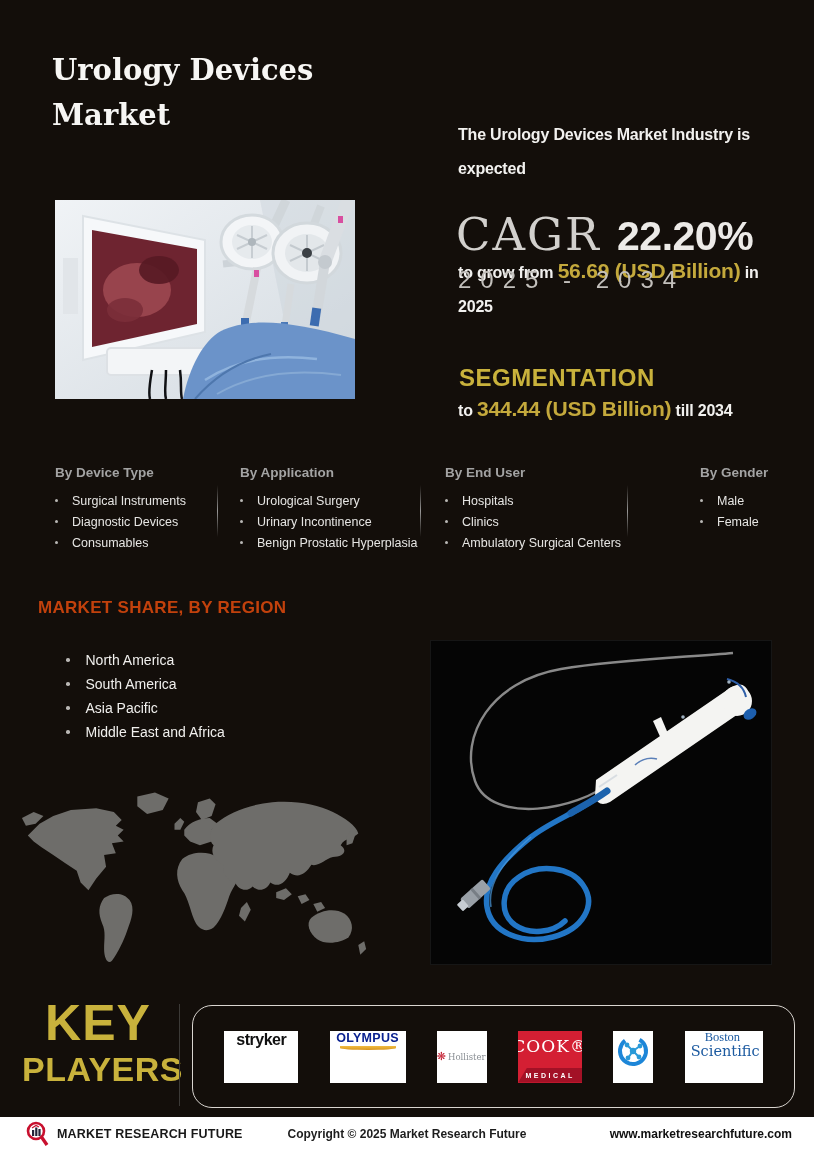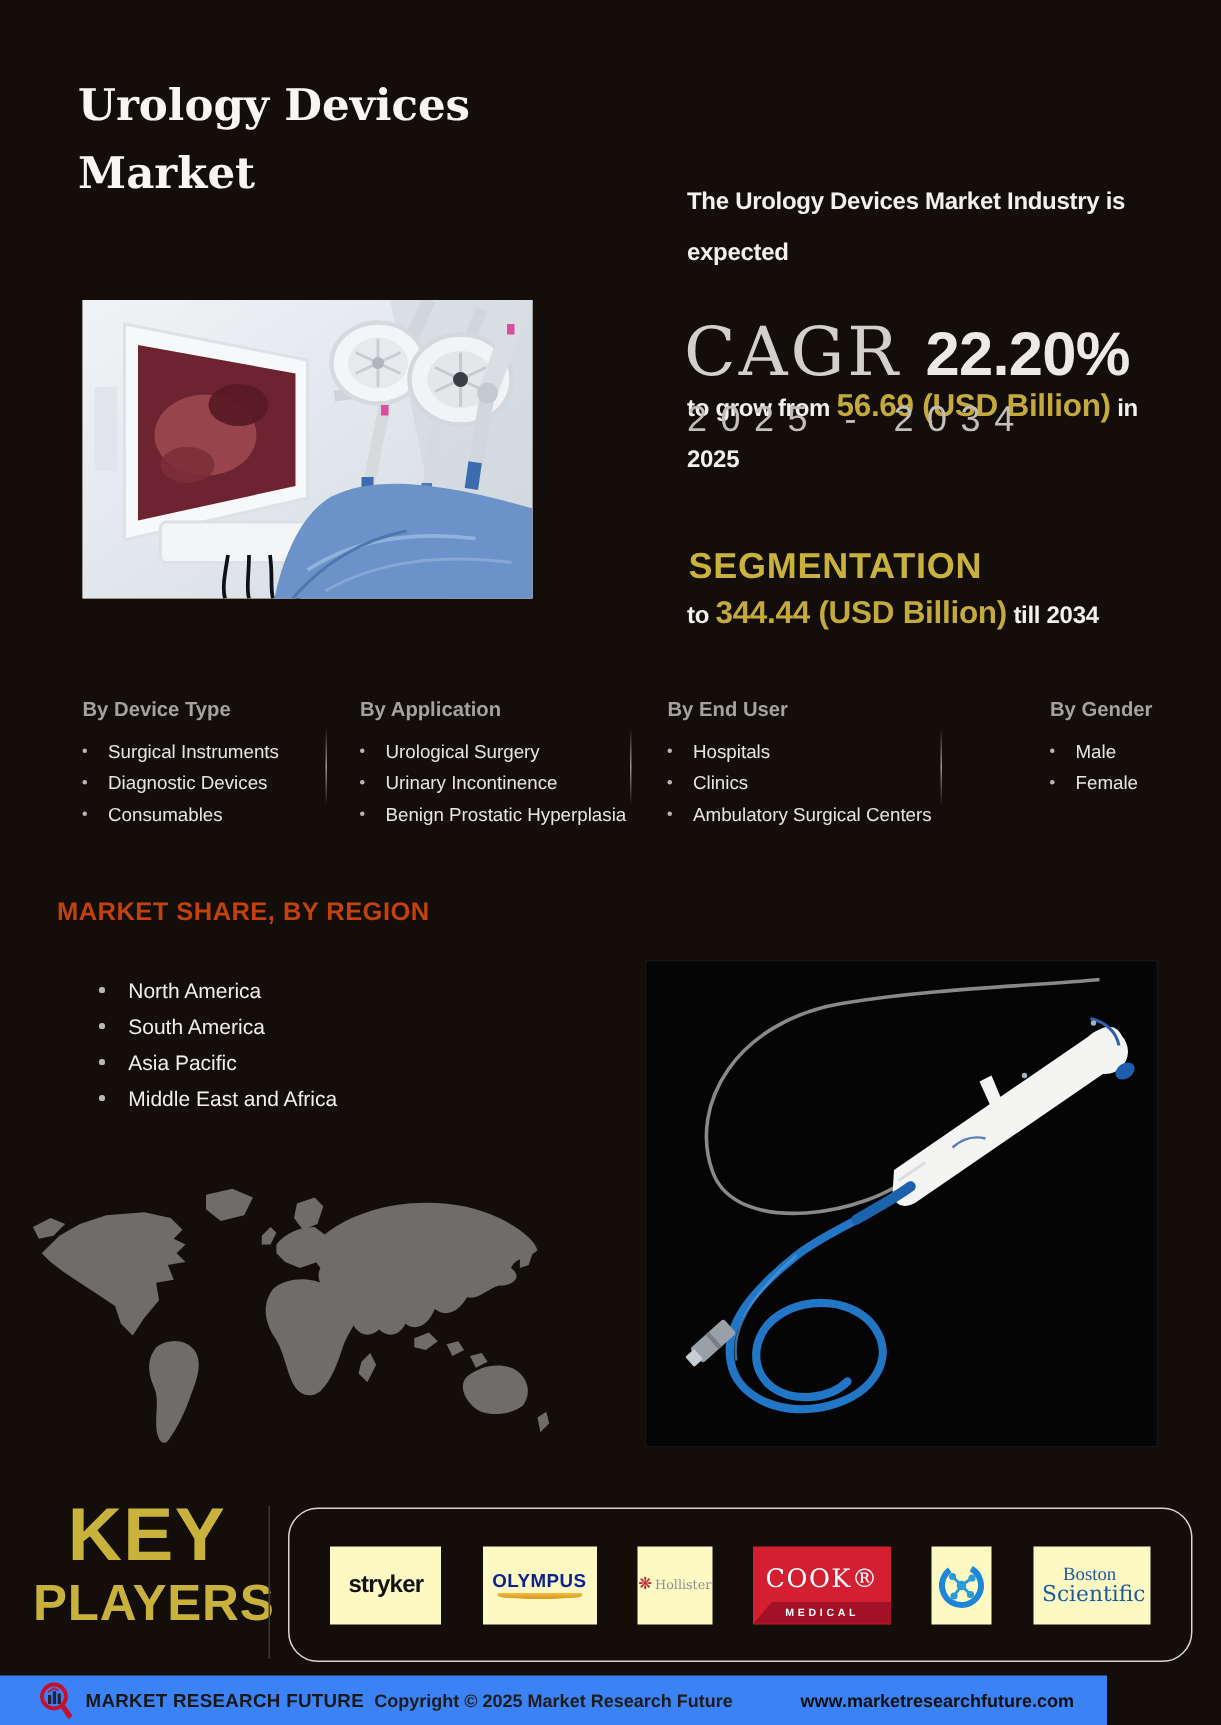--- a/index.html
+++ b/index.html
@@ -45,42 +45,42 @@
   .device-photo{position:absolute;left:430px;top:640px;width:340px;height:323px;background:#040404;
                 border:1px solid #161616;}
 
   
   .kp-heading{position:absolute;left:22px;top:996px;width:152px;text-align:center;color:#c9b23c;font-weight:700;}
   .kp-line1{font-size:50px;line-height:54px;letter-spacing:1px;}
   .kp-line2{font-size:34px;line-height:38px;letter-spacing:0.5px;}
   .kp-divider{position:absolute;left:179px;top:1004px;width:1px;height:102px;background:#3c3a37;}
   .logo-box{position:absolute;left:192px;top:1005px;width:601px;height:101px;border:1.5px solid #d9d5d0;
             border-radius:20px;display:flex;align-items:center;justify-content:space-evenly;}
-  .logo-card{background:#fef9c3;height:52px;display:flex;flex-direction:column;align-items:center;justify-content:center;overflow:hidden;}
+  .logo-card{background:#ffffff;height:52px;display:flex;flex-direction:column;align-items:center;overflow:hidden;}
   .card-stryker{width:74px;}
   .stryker-text{color:#111;font-weight:700;font-size:16px;letter-spacing:-0.5px;}
   .card-olympus{width:76px;}
   .olympus-text{color:#0b2290;font-weight:700;font-size:12.5px;letter-spacing:0.3px;}
   .olympus-swoosh{width:56px;height:4px;margin-top:1px;background:linear-gradient(to bottom,#f2bc41,#d8961f);
                   border-radius:0 0 100% 100%/0 0 100% 100%;}
   .card-hollister{width:50px;flex-direction:row;gap:2px;}
   .hollister-icon{color:#c32032;font-size:11px;line-height:11px;}
   .hollister-text{color:#8a8f94;font-size:8.5px;font-family:"DejaVu Serif",serif;}
-  .card-cook{width:92px;background:#d41f33;justify-content:flex-end;}
+  .card-cook{width:64px;background:#d41f33;justify-content:space-between;}
   .cook-text{color:#fff;font-family:"DejaVu Serif",serif;font-size:17px;letter-spacing:1px;line-height:30px;}
   .cook-band{width:100%;height:15px;background:#a31126;clip-path:polygon(14% 0,100% 0,100% 100%,0 100%);
              display:flex;align-items:center;justify-content:center;}
   .cook-sub{color:#fff;font-size:7px;font-weight:700;letter-spacing:2.5px;}
   .card-emblem{width:40px;}
   .card-boston{width:78px;align-items:flex-start;padding-left:6px;box-sizing:border-box;}
   .boston-l1{color:#1c5aa0;font-family:Liberation Serif, serif;font-size:12.5px;line-height:13px;margin-left:14px;}
   .boston-l2{color:#1c5aa0;font-family:"DejaVu Serif",serif;font-size:14.5px;line-height:15px;}
 
   
-  .footer{position:absolute;left:0;top:1117px;width:738px;height:33px;background:#3b82f6;
+  .footer{position:absolute;left:0;top:1117px;width:814px;height:33px;background:#ffffff;
           display:flex;align-items:center;justify-content:space-between;box-sizing:border-box;
           padding:0 22px 0 26px;}
   .footer-brand{display:flex;align-items:center;gap:7px;}
   .footer-brand-text{color:#181818;font-weight:700;font-size:12.5px;letter-spacing:0.2px;}
   .footer-copy{color:#1d1d1d;font-weight:700;font-size:12px;position:absolute;left:50%;transform:translateX(-50%);}
   .footer-site{color:#101010;font-weight:700;font-size:12px;}
 </style>
 </head>
 <body>
 

